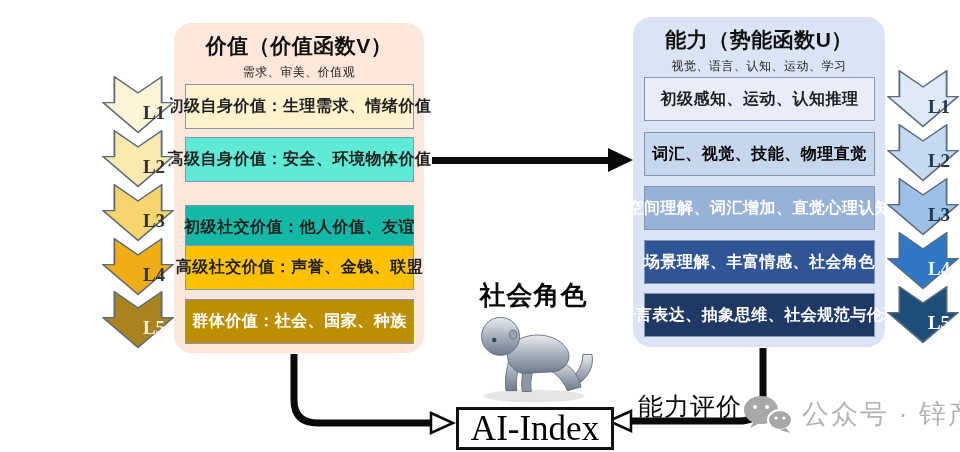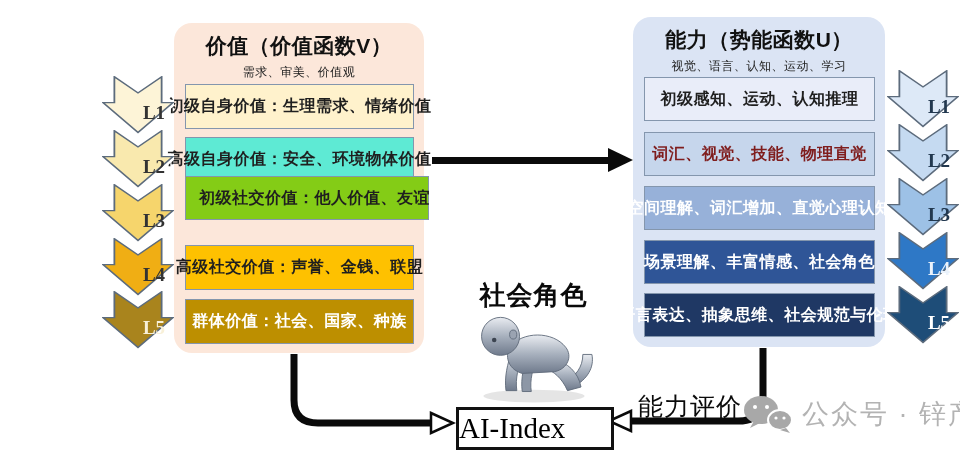--- a/index.html
+++ b/index.html
@@ -15,22 +15,22 @@
   .chev-label{position:absolute;left:16px;top:44%;width:100%;text-align:center;
               font-family:"Liberation Serif","DejaVu Serif",serif;font-size:19px;font-weight:600;}
   .big-arrow-shaft{position:absolute;left:388px;top:157px;width:178px;height:7px;background:#0a0a0a;}
   .big-arrow-head{position:absolute;left:564px;top:148px;width:0;height:0;
                   border-left:25px solid #0a0a0a;border-top:12px solid transparent;border-bottom:12px solid transparent;}
   .overlay-svg{position:absolute;left:0;top:0;width:960px;height:452px;pointer-events:none;}
   .agent-title{position:absolute;left:412px;top:278px;width:155px;text-align:center;
                font-size:26px;font-weight:700;color:#0a0a0a;letter-spacing:1px;}
   .baby{position:absolute;left:420px;top:302px;width:140px;height:104px;}
   .aiindex{position:absolute;left:412px;top:407px;width:152px;height:37px;background:#fff;
-           border:3.5px solid #111;display:flex;align-items:center;
-           font-family:"Liberation Serif","DejaVu Serif",serif;font-size:29px;color:#000;}
+           border:3.5px solid #111;display:flex;align-items:center;justify-content:center;
+           font-family:"Liberation Serif","DejaVu Serif",serif;font-size:35px;color:#000;}
   .eval-label{position:absolute;font-size:25px;font-weight:500;color:#0a0a0a;letter-spacing:1px;white-space:nowrap;}
   .eval-left{left:280px;top:392px;}
   .eval-right{left:594px;top:390px;}
   .watermark{position:absolute;left:698px;top:395px;display:flex;align-items:center;}
   .wm-text{font-size:27px;color:#b3b3b3;letter-spacing:2px;margin-left:8px;white-space:nowrap;}
 </style>
 </head>
 <body>
 
 <div class="canvas">
@@ -39,40 +39,40 @@
     <div class="panel-title">价值（价值函数V）</div>
     <div class="panel-sub">需求、审美、价值观</div>
   </div>
 
   <div class="lvl-row" style="left: 141px; top: 84px; width: 227px; height: 43px; background-color: rgb(255, 242, 204);">
     <span style="color: rgb(31, 31, 31);">初级自身价值：生理需求、情绪价值</span>
   </div>
   <div class="lvl-row" style="left: 141px; top: 137px; width: 227px; height: 43px; background-color: #5eead4;">
     <span style="color: rgb(31, 31, 31);">高级自身价值：安全、环境物体价值</span>
   </div>
-  <div class="lvl-row" style="left: 141px; top: 176px; width: 227px; height: 42px; background-color: #84cc16; padding-left: 15px;">
+  <div class="lvl-row" style="left: 141px; top: 205px; width: 227px; height: 42px; background-color: #14b8a6;">
     <span style="color: rgb(31, 31, 31);">初级社交价值：他人价值、友谊</span>
   </div>
   <div class="lvl-row" style="left: 141px; top: 245px; width: 227px; height: 43px; background-color: rgb(254, 193, 0);">
     <span style="color: rgb(31, 31, 31);">高级社交价值：声誉、金钱、联盟</span>
   </div>
   <div class="lvl-row" style="left: 141px; top: 299px; width: 227px; height: 43px; background-color: rgb(189, 143, 0);">
     <span style="color: rgb(255, 255, 255);">群体价值：社会、国家、种族</span>
   </div>
 
   <div class="panel" style="left: 589px; top: 17px; width: 252px; height: 330px; background-color: rgb(219, 228, 244);">
     <div class="panel-title">能力（势能函数U）</div>
     <div class="panel-sub">视觉、语言、认知、运动、学习</div>
   </div>
 
   <div class="lvl-row" style="left: 600px; top: 77px; width: 229px; height: 42px; background-color: rgb(233, 237, 249);">
     <span style="color: rgb(31, 31, 31);">初级感知、运动、认知推理</span>
   </div>
   <div class="lvl-row" style="left: 600px; top: 132px; width: 229px; height: 42px; background-color: rgb(198, 214, 236);">
-    <span style="color: #7f1d1d;">词汇、视觉、技能、物理直觉</span>
+    <span style="color: #000000;">词汇、视觉、技能、物理直觉</span>
   </div>
   <div class="lvl-row" style="left: 600px; top: 186px; width: 229px; height: 42px; background-color: rgb(151, 177, 217);">
     <span style="color: rgb(255, 255, 255);">空间理解、词汇增加、直觉心理认知</span>
   </div>
   <div class="lvl-row" style="left: 600px; top: 240px; width: 229px; height: 42px; background-color: rgb(47, 85, 151);">
     <span style="color: rgb(255, 255, 255);">场景理解、丰富情感、社会角色</span>
   </div>
   <div class="lvl-row" style="left: 600px; top: 293px; width: 229px; height: 42px; background-color: rgb(31, 56, 100);">
     <span style="color: rgb(255, 255, 255);">语言表达、抽象思维、社会规范与伦理</span>
   </div>

